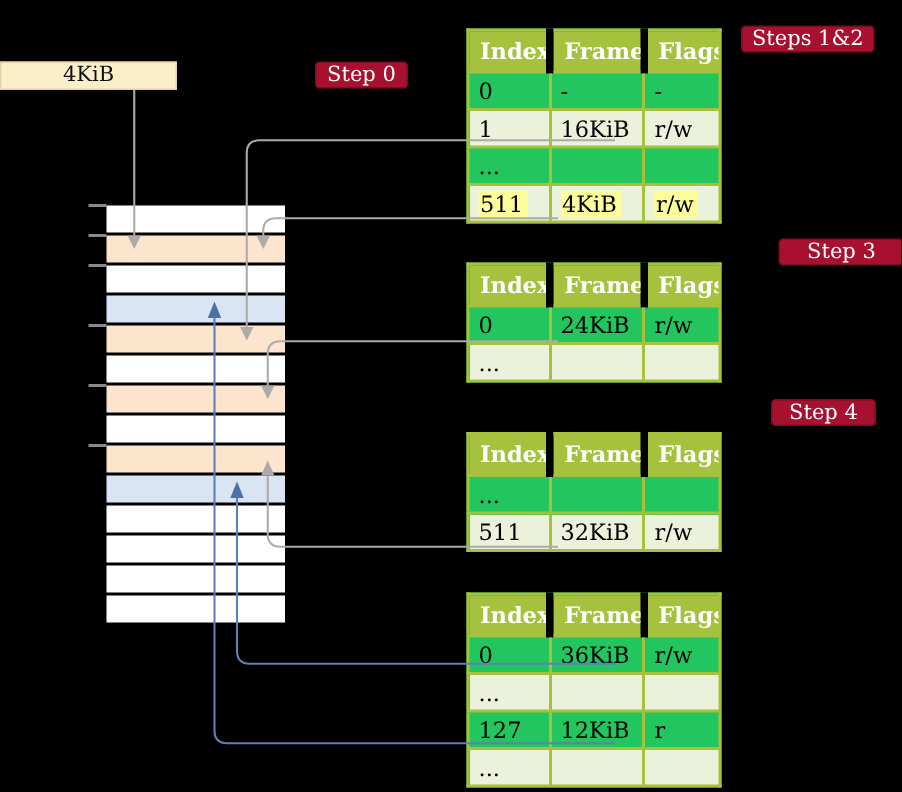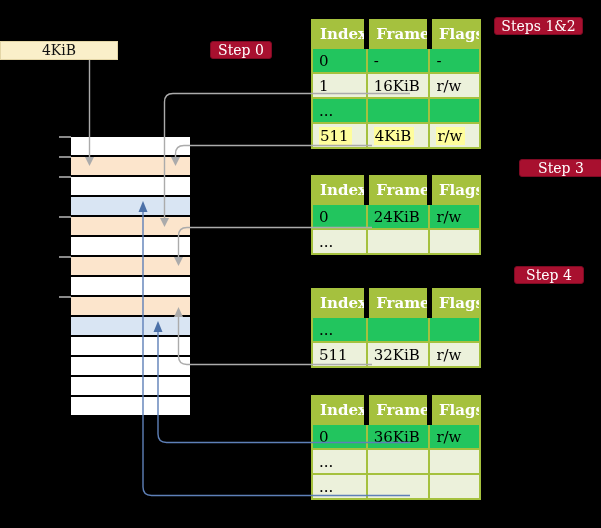--- a/index.html
+++ b/index.html
@@ -175,20 +175,25 @@
     <tr>
       <td>0</td>
       <td>36KiB</td>
       <td>r/w</td>
     </tr>
     <tr class="shade">
       <td>...</td>
       <td></td>
       <td></td>
     </tr>
+    <tr>
+      <td>127</td>
+      <td>12KiB</td>
+      <td>r</td>
+    </tr>
     <tr class="shade">
       <td>...</td>
       <td></td>
       <td></td>
     </tr>
   </tbody>
     </table>
 
   <svg class="overlay" width="601" height="528" viewBox="0 0 601 528">
     <g fill="none" stroke="#ABABAB" stroke-width="1.4">

